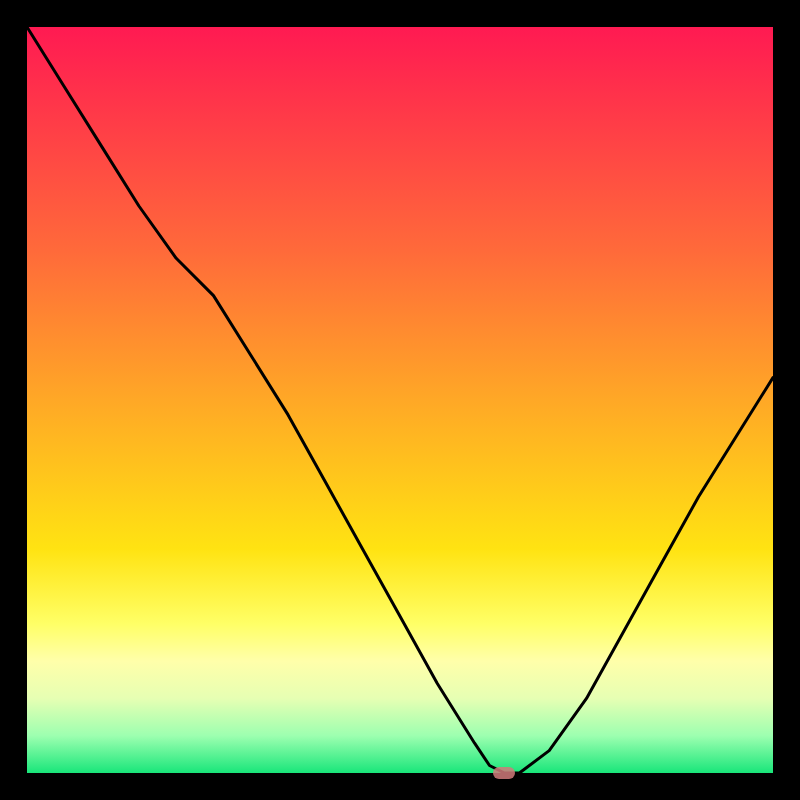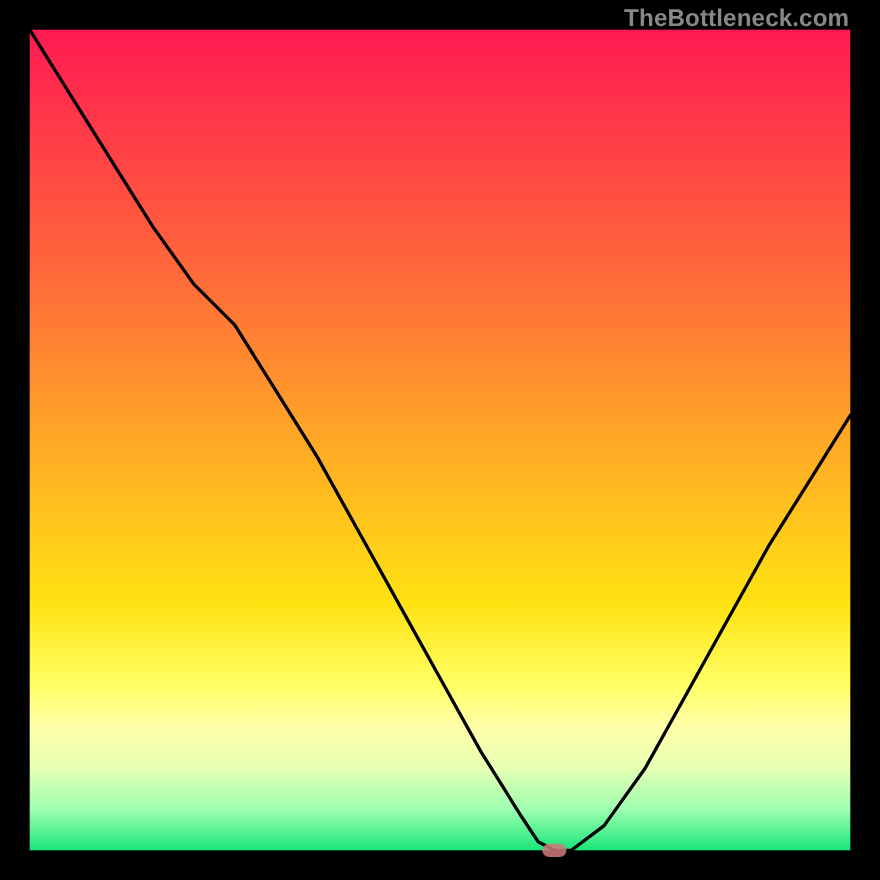--- a/index.html
+++ b/index.html
@@ -71,15 +71,14 @@
 
 <div class="frame">
 
   <div class="plot">
     <svg class="curve" viewBox="0 0 746 746" preserveAspectRatio="none">
       <path id="curve-path" fill="none" stroke="#000" stroke-width="3" stroke-linecap="round" stroke-linejoin="round" d="M0.0 0.0 L37.3 59.7 L74.6 119.4 L111.9 179.0 L149.2 231.3 L186.5 268.6 L223.8 328.2 L261.1 387.9 L298.4 455.1 L335.7 522.2 L373.0 589.3 L410.3 656.5 L447.6 716.2 L462.5 738.5 L477.4 746.0 L492.4 746.0 L522.2 723.6 L559.5 671.4 L596.8 604.3 L634.1 537.1 L671.4 470.0 L708.7 410.3 L746.0 350.6"></path>
     </svg>
     <div id="marker" class="marker" style="left: 466.44px; top: 740px; background: rgb(208, 122, 122);"></div>
   </div>
 
-  <div class="watermark">TheBottleneck.com</div>
 
 </div>
 
 </body></html>

